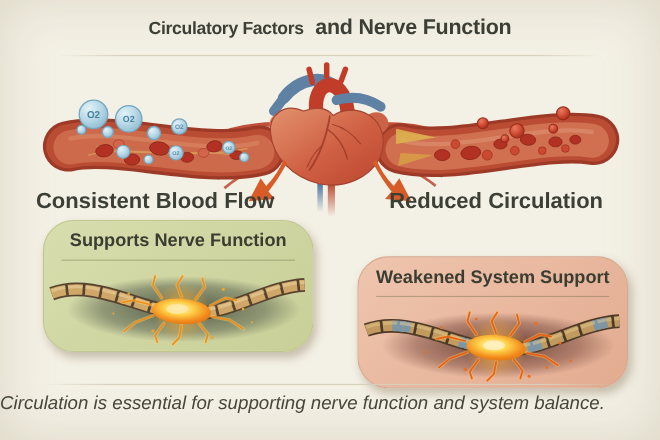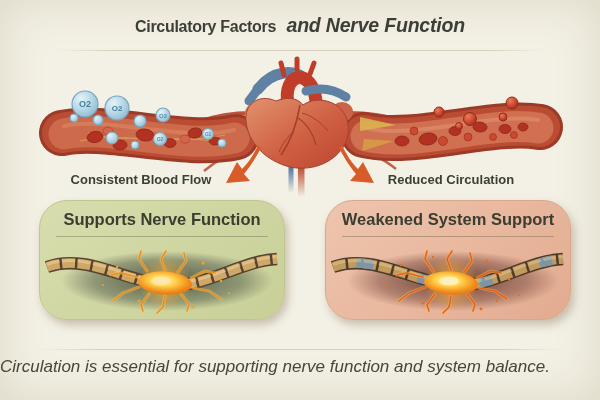--- a/index.html
+++ b/index.html
@@ -9,40 +9,40 @@
     background:#f3f0e5;
     position:relative;overflow:hidden;
   }
   .stage{position:absolute;inset:0;box-shadow:inset 0 0 46px rgba(186,176,146,.38);}
   
   .title{
     position:absolute;top:14px;left:0;right:0;
     text-align:center;color:#3b3f36;white-space:nowrap;
   }
   .title .main{font-size:16px;font-weight:700;letter-spacing:-.3px;}
-  .title .sub{font-size:19.5px;font-weight:700;letter-spacing:-.2px;margin-left:6px;font-style:italic;}
+  .title .sub{font-size:19.5px;font-weight:700;letter-spacing:-.2px;margin-left:6px;}
   .hr{position:absolute;height:1px;background:linear-gradient(90deg,rgba(214,207,186,0),#d6cfba 12%,#d6cfba 88%,rgba(214,207,186,0));}
   .hr.top{top:50px;left:55px;right:55px;}
   .hr.bottom{top:349px;left:38px;right:38px;}
   
   .hero{position:absolute;top:55px;left:0;width:600px;height:145px;}
   
   .vessel-label{
     position:absolute;top:172px;width:240px;text-align:center;
-    font-size:13px;font-weight:700;color:#3b3f36;
+    font-size:20px;font-weight:700;color:#3b3f36;
   }
   .vessel-label.left{left:21px;}
   .vessel-label.right{left:331px;}
   
   .panel{
     position:absolute;top:200px;width:244px;height:118px;
     border-radius:28px;box-shadow:3px 5px 8px rgba(120,100,70,.35);
   }
   .panel.green{left:39px;background:linear-gradient(140deg,#d7ddad,#c9cf97);border:1px solid #c0c68e;}
-  .panel.pink{left:325px;background:linear-gradient(140deg,#efc5ae,#e2ab90);border:1px solid #d8a78d;}
+  .panel.pink{left:325px;background:linear-gradient(140deg,#efc5ae,#e2ab90);border:1px solid #d8a78d;margin-top:33px;}
   .panel-title{margin:9px 8px 0;text-align:center;font-size:16.5px;font-weight:700;color:#3a3d31;white-space:nowrap;}
   .panel-hr{height:1px;margin:7px 16px 0;background:rgba(90,85,55,.35);}
   .nerve-svg{position:absolute;left:3px;right:3px;top:40px;bottom:3px;width:238px;height:75px;}
   
   .nerve-healthy .myelin{stroke:#cfa768;}
   .nerve-weak .myelin{stroke:#c09a5e;}
   
   .caption{
     position:absolute;top:357px;left:0;right:0;text-align:left;
     font-size:17px;font-style:italic;color:#46463c;font-weight:500;

